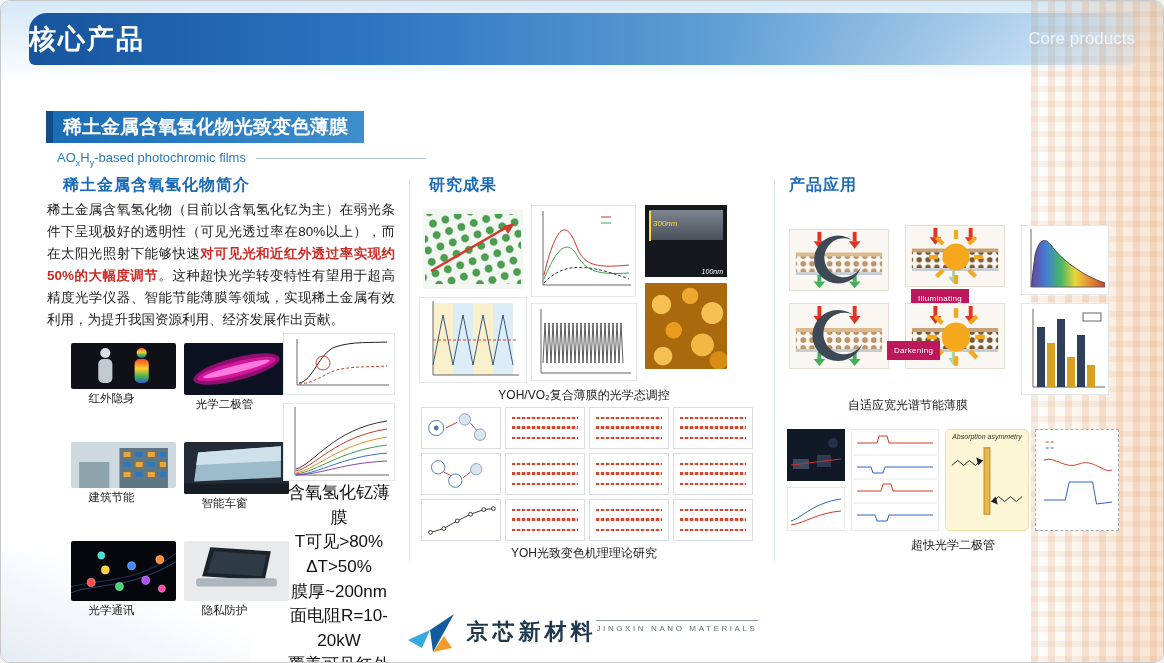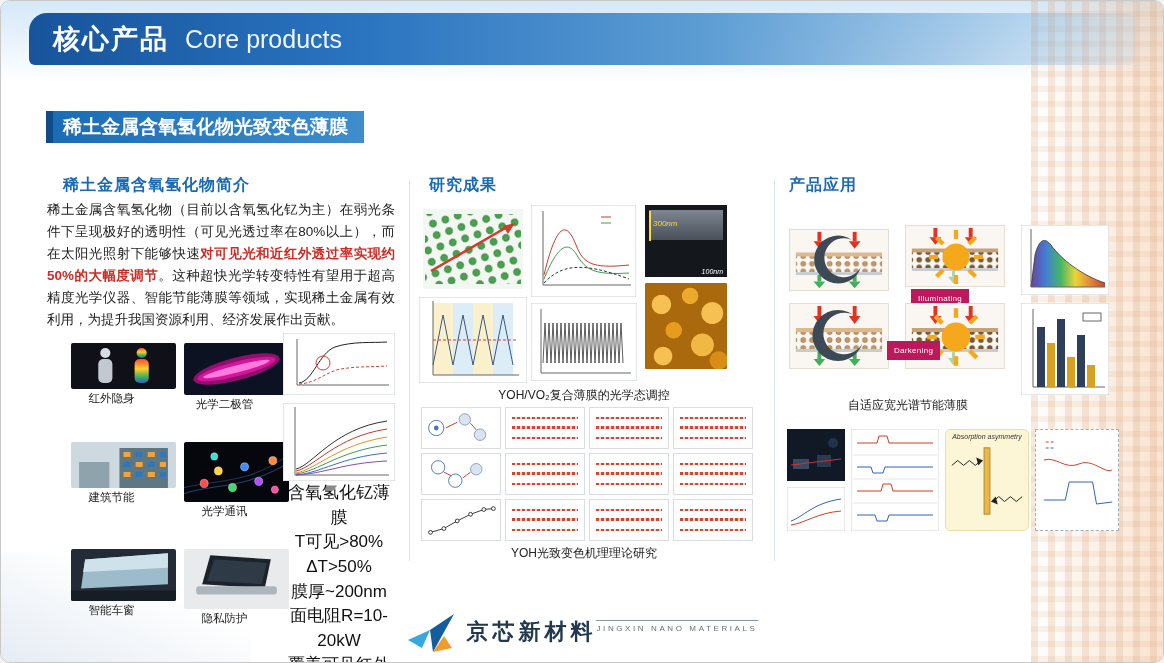--- a/index.html
+++ b/index.html
@@ -10,24 +10,24 @@
     background:linear-gradient(to bottom,rgba(205,228,246,.85),rgba(205,228,246,0));}
   .decor-right{position:absolute;right:0;top:0;width:132px;height:100%;
     background:linear-gradient(to left,rgba(242,205,170,.55),rgba(242,205,170,0));}
   .decor-right::before{content:"";position:absolute;inset:0;
     background:repeating-linear-gradient(90deg,rgba(216,150,100,.20) 0 7px,transparent 7px 17px),
                repeating-linear-gradient(0deg,rgba(216,150,100,.12) 0 6px,transparent 6px 15px);}
   .decor-bl{position:absolute;left:0;bottom:0;width:250px;height:110px;
     background:linear-gradient(to top right,rgba(180,200,222,.35),rgba(180,200,222,0) 65%);}
   
   .header{position:absolute;left:28px;top:12px;width:1106px;height:52px;
-    border-radius:18px 6px 6px 6px;display:flex;align-items:center;padding-left:24px;box-sizing:border-box;
-    background:linear-gradient(90deg,#17549c 0%,#2a74c0 30%,#5e9ed4 62%,rgba(160,200,234,.18) 100%);}
+    border-radius:18px 6px 6px 6px;display:flex;align-items:center;box-sizing:border-box;
+    background:linear-gradient(90deg,#17549c 0%,#2a74c0 30%,#5e9ed4 62%,rgba(160,200,234,.18) 100%);justify-content:space-between;}
   .header-zh{color:#fff;font-size:27px;font-weight:bold;letter-spacing:2px;}
-  .header-en{color:#eef5fc;font-size:25px;margin-left:16px;font-weight:400;}
+  .header-en{color:#eef5fc;font-size:17px;margin-left:16px;font-weight:400;}
   
   .title-row{position:absolute;left:45px;top:110px;display:flex;align-items:stretch;}
   .title-bar{width:7px;background:#124c88;}
   .title-text{height:32px;line-height:32px;padding:0 16px 0 10px;color:#fff;font-size:19px;font-weight:bold;
     background:linear-gradient(90deg,#1a6cb5,#3e8ecd);}
   .subtitle-row{position:absolute;left:56px;top:149px;display:flex;align-items:center;}
   .subtitle{color:#2a7abf;font-size:13px;}
   .subtitle sub{font-size:9px;}
   .subtitle-line{width:170px;height:1px;background:#a9c5dc;margin-left:10px;}
   
@@ -129,20 +129,24 @@
 
   <div class="header">
     <span class="header-zh">核心产品</span>
     <span class="header-en">Core products</span>
   </div>
 
   <div class="title-row">
     <div class="title-bar"></div>
     <div class="title-text">稀土金属含氧氢化物光致变色薄膜</div>
   </div>
+  <div class="subtitle-row">
+    <span class="subtitle"><span>AO</span><sub>x</sub><span>H</span><sub>y</sub><span>-based photochromic films</span></span>
+    <span class="subtitle-line"></span>
+  </div>
 
   <div class="vdiv" style="left:408px"></div>
   <div class="vdiv" style="left:773px"></div>
 
   <div class="col-heading" style="left:62px;top:174px">稀土金属含氧氢化物简介</div>
   <div class="col-heading" style="left:428px;top:174px">研究成果</div>
   <div class="col-heading" style="left:788px;top:174px">产品应用</div>
 
   <p class="intro-para"><span>稀土金属含氧氢化物（目前以含氧氢化钇为主）在弱光条件下呈现极好的透明性（可见光透过率在80%以上），而在太阳光照射下能够快速</span><span class="red">对可见光和近红外透过率实现约50%的大幅度调节</span><span>。这种超快光学转变特性有望用于超高精度光学仪器、智能节能薄膜等领域，实现稀土金属有效利用，为提升我国资源利用、经济发展作出贡献。</span></p>
 
@@ -190,51 +194,51 @@
               <rect x="52" y="30" width="7" height="5" fill="#f0a43c"></rect>
               <rect x="64" y="30" width="7" height="5" fill="#2f77b8"></rect>
               <rect x="76" y="30" width="7" height="5" fill="#f0a43c"></rect>
               <rect x="88" y="30" width="6" height="5" fill="#2f77b8"></rect>
             </g>
           </svg>
       </span>
       <figcaption>建筑节能</figcaption>
     </figure>
     <figure>
+      <span class="imgbox h52">
+        <svg viewBox="0 0 104 50" preserveAspectRatio="none">
+            <rect width="104" height="50" fill="#232c36"></rect>
+            <polygon points="14,10 96,4 96,34 10,38" fill="#9dbccb"></polygon>
+            <polygon points="14,10 96,4 96,18 12,22" fill="#cfe2ec"></polygon>
+            <rect x="0" y="40" width="104" height="10" fill="#171d25"></rect>
+          </svg>
+      </span>
+      <figcaption>智能车窗</figcaption>
+    </figure>
+    <figure>
       <span class="imgbox h60">
         <svg viewBox="0 0 104 58" preserveAspectRatio="none">
             <rect width="104" height="58" fill="#05070c"></rect>
             <path d="M0,50 C30,40 60,46 104,20" stroke="#24406e" fill="none"></path>
             <path d="M0,44 C36,36 66,40 104,12" stroke="#1c3357" fill="none"></path>
             <g stroke="rgba(255,255,255,.35)">
               <circle cx="20" cy="40" r="4" fill="#ff4d4d"></circle>
               <circle cx="34" cy="28" r="4" fill="#ffd23e"></circle>
               <circle cx="48" cy="44" r="4" fill="#43d675"></circle>
               <circle cx="60" cy="24" r="4" fill="#3e8bff"></circle>
               <circle cx="74" cy="38" r="4" fill="#b04dff"></circle>
               <circle cx="88" cy="18" r="4" fill="#ff8a3c"></circle>
               <circle cx="30" cy="14" r="3.5" fill="#2ee6d6"></circle>
               <circle cx="90" cy="46" r="3.5" fill="#ff4da6"></circle>
             </g>
           </svg>
       </span>
       <figcaption>光学通讯</figcaption>
     </figure>
     <figure>
-      <span class="imgbox h52">
-        <svg viewBox="0 0 104 50" preserveAspectRatio="none">
-            <rect width="104" height="50" fill="#232c36"></rect>
-            <polygon points="14,10 96,4 96,34 10,38" fill="#9dbccb"></polygon>
-            <polygon points="14,10 96,4 96,18 12,22" fill="#cfe2ec"></polygon>
-            <rect x="0" y="40" width="104" height="10" fill="#171d25"></rect>
-          </svg>
-      </span>
-      <figcaption>智能车窗</figcaption>
-    </figure>
-    <figure>
       <span class="imgbox h60">
         <svg viewBox="0 0 104 58" preserveAspectRatio="none">
             <rect width="104" height="58" fill="#e9eaec"></rect>
             <polygon points="26,6 86,10 80,38 18,34" fill="#1c232b"></polygon>
             <polygon points="30,10 82,13.5 77,34 23,31" fill="#2e3a46"></polygon>
             <rect x="12" y="36" width="80" height="8" rx="3" fill="#aeb6bd"></rect>
           </svg>
       </span>
       <figcaption>隐私防护</figcaption>
     </figure>
@@ -576,20 +580,21 @@
         </svg>
     </div>
     <div class="abs dashed-chart panelimg" style="left:252px;top:228px;width:84px;height:102px">
       <svg viewBox="0 0 84 100" preserveAspectRatio="none">
           <path d="M8,30 C20,26 30,40 44,34 C58,28 70,44 78,40" stroke="#d43b25" fill="none"></path>
           <path d="M8,70 L30,70 L34,52 L58,52 L62,74 L78,72" stroke="#2f62c0" fill="none"></path>
           <line x1="10" y1="12" x2="20" y2="12" stroke="#d43b25" stroke-dasharray="3 2"></line>
           <line x1="10" y1="18" x2="20" y2="18" stroke="#2f62c0" stroke-dasharray="3 2"></line>
         </svg>
     </div>
+    <div class="caption" style="left:0;top:336px;width:340px">超快光学二极管</div>
   </div>
 
   <div class="footer">
     <svg width="50" height="44" viewBox="0 0 50 44">
       <polygon points="2,30 24,20 16,38" fill="#35a8df"></polygon>
       <polygon points="24,20 48,4 27,42" fill="#135d9e"></polygon>
       <polygon points="27,42 38,26 46,38" fill="#f29b2d"></polygon>
     </svg>
     <div class="logo-text">
       <span class="logo-zh">京芯新材料</span>

